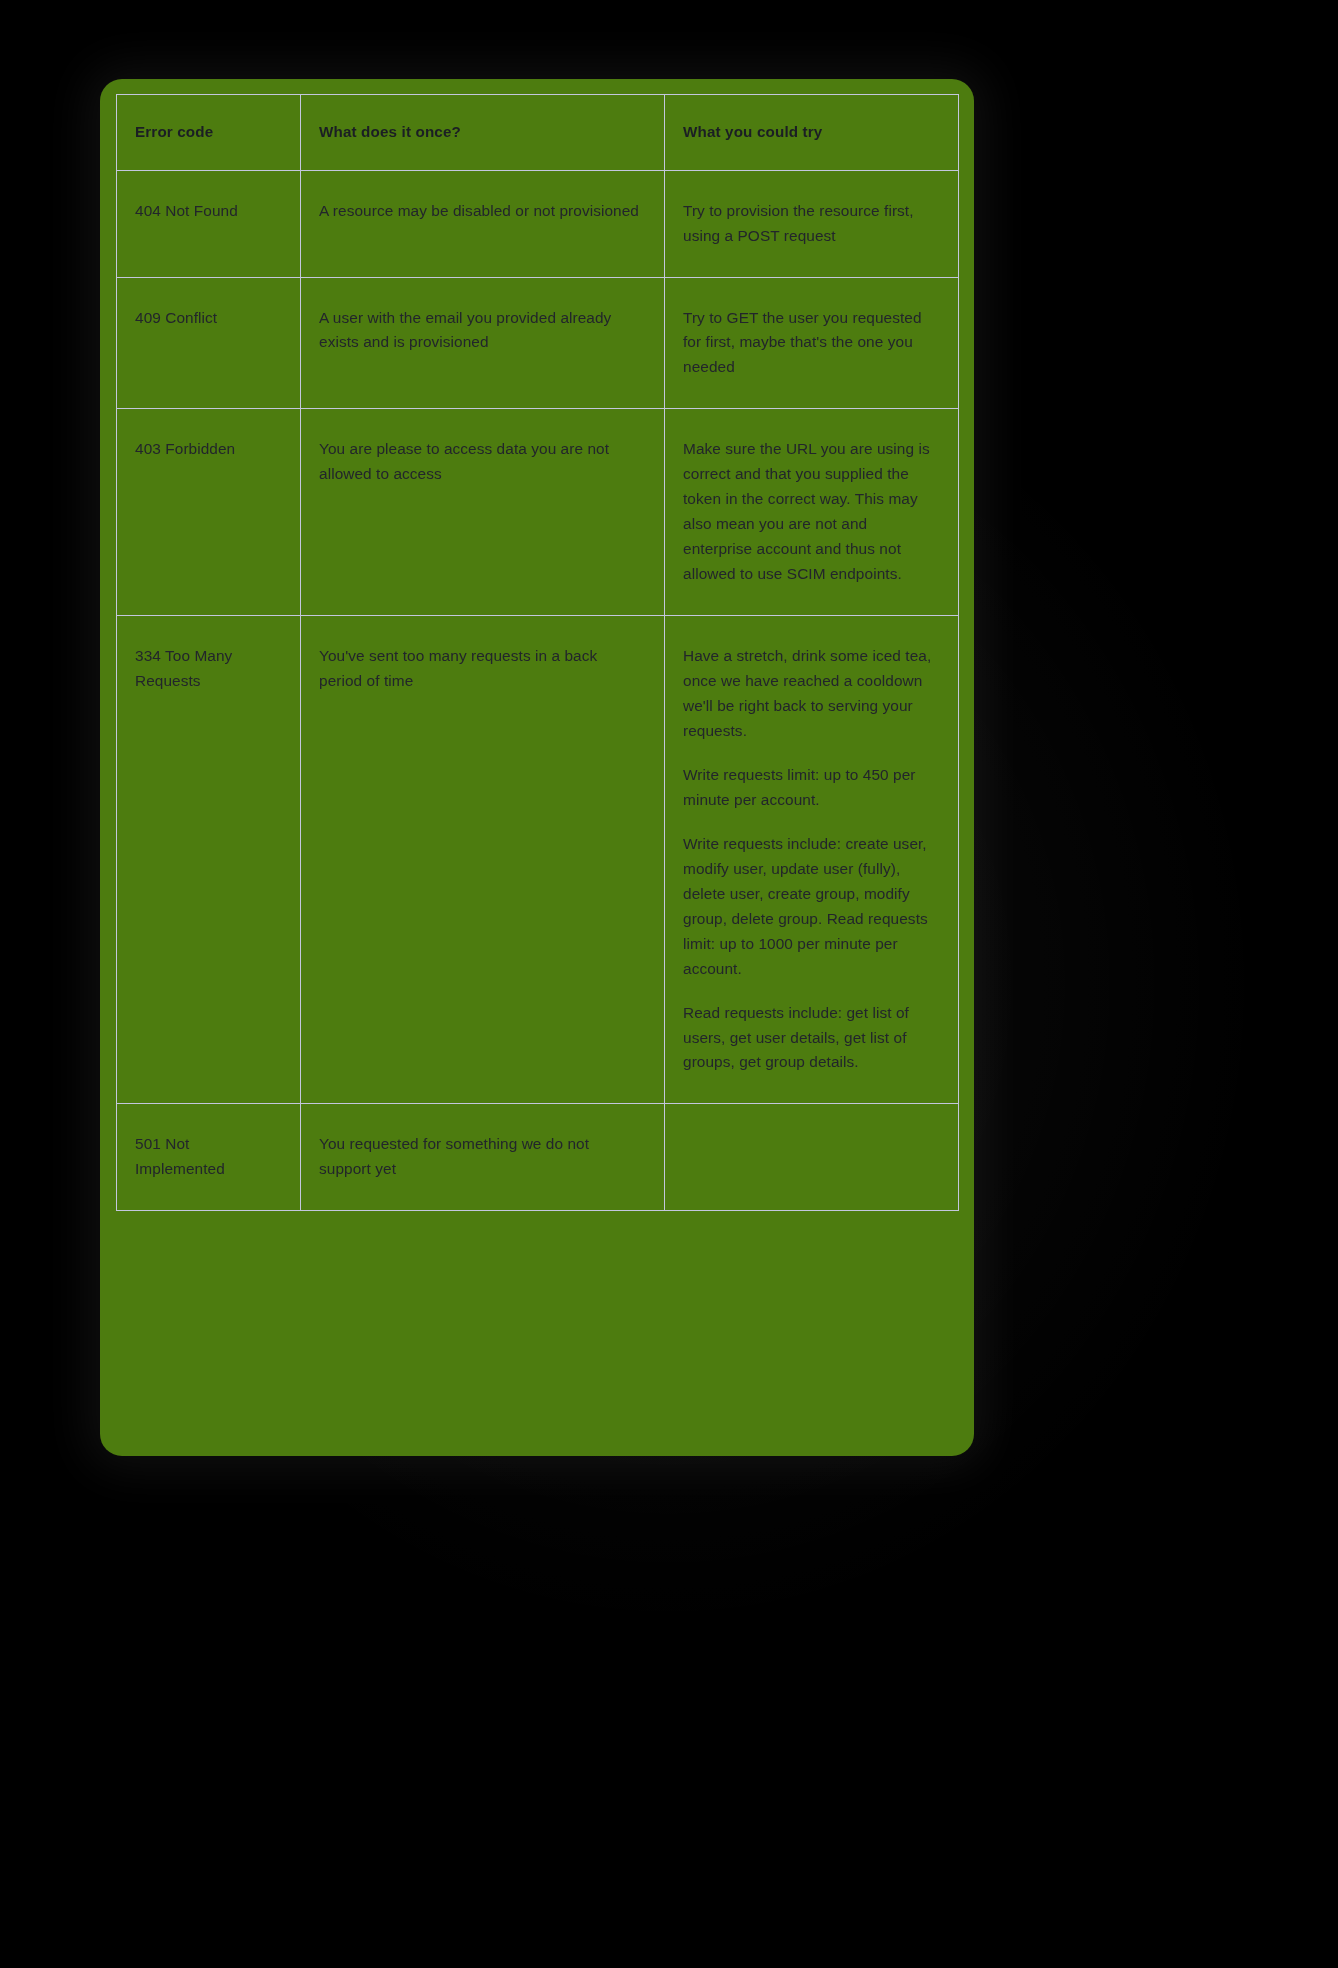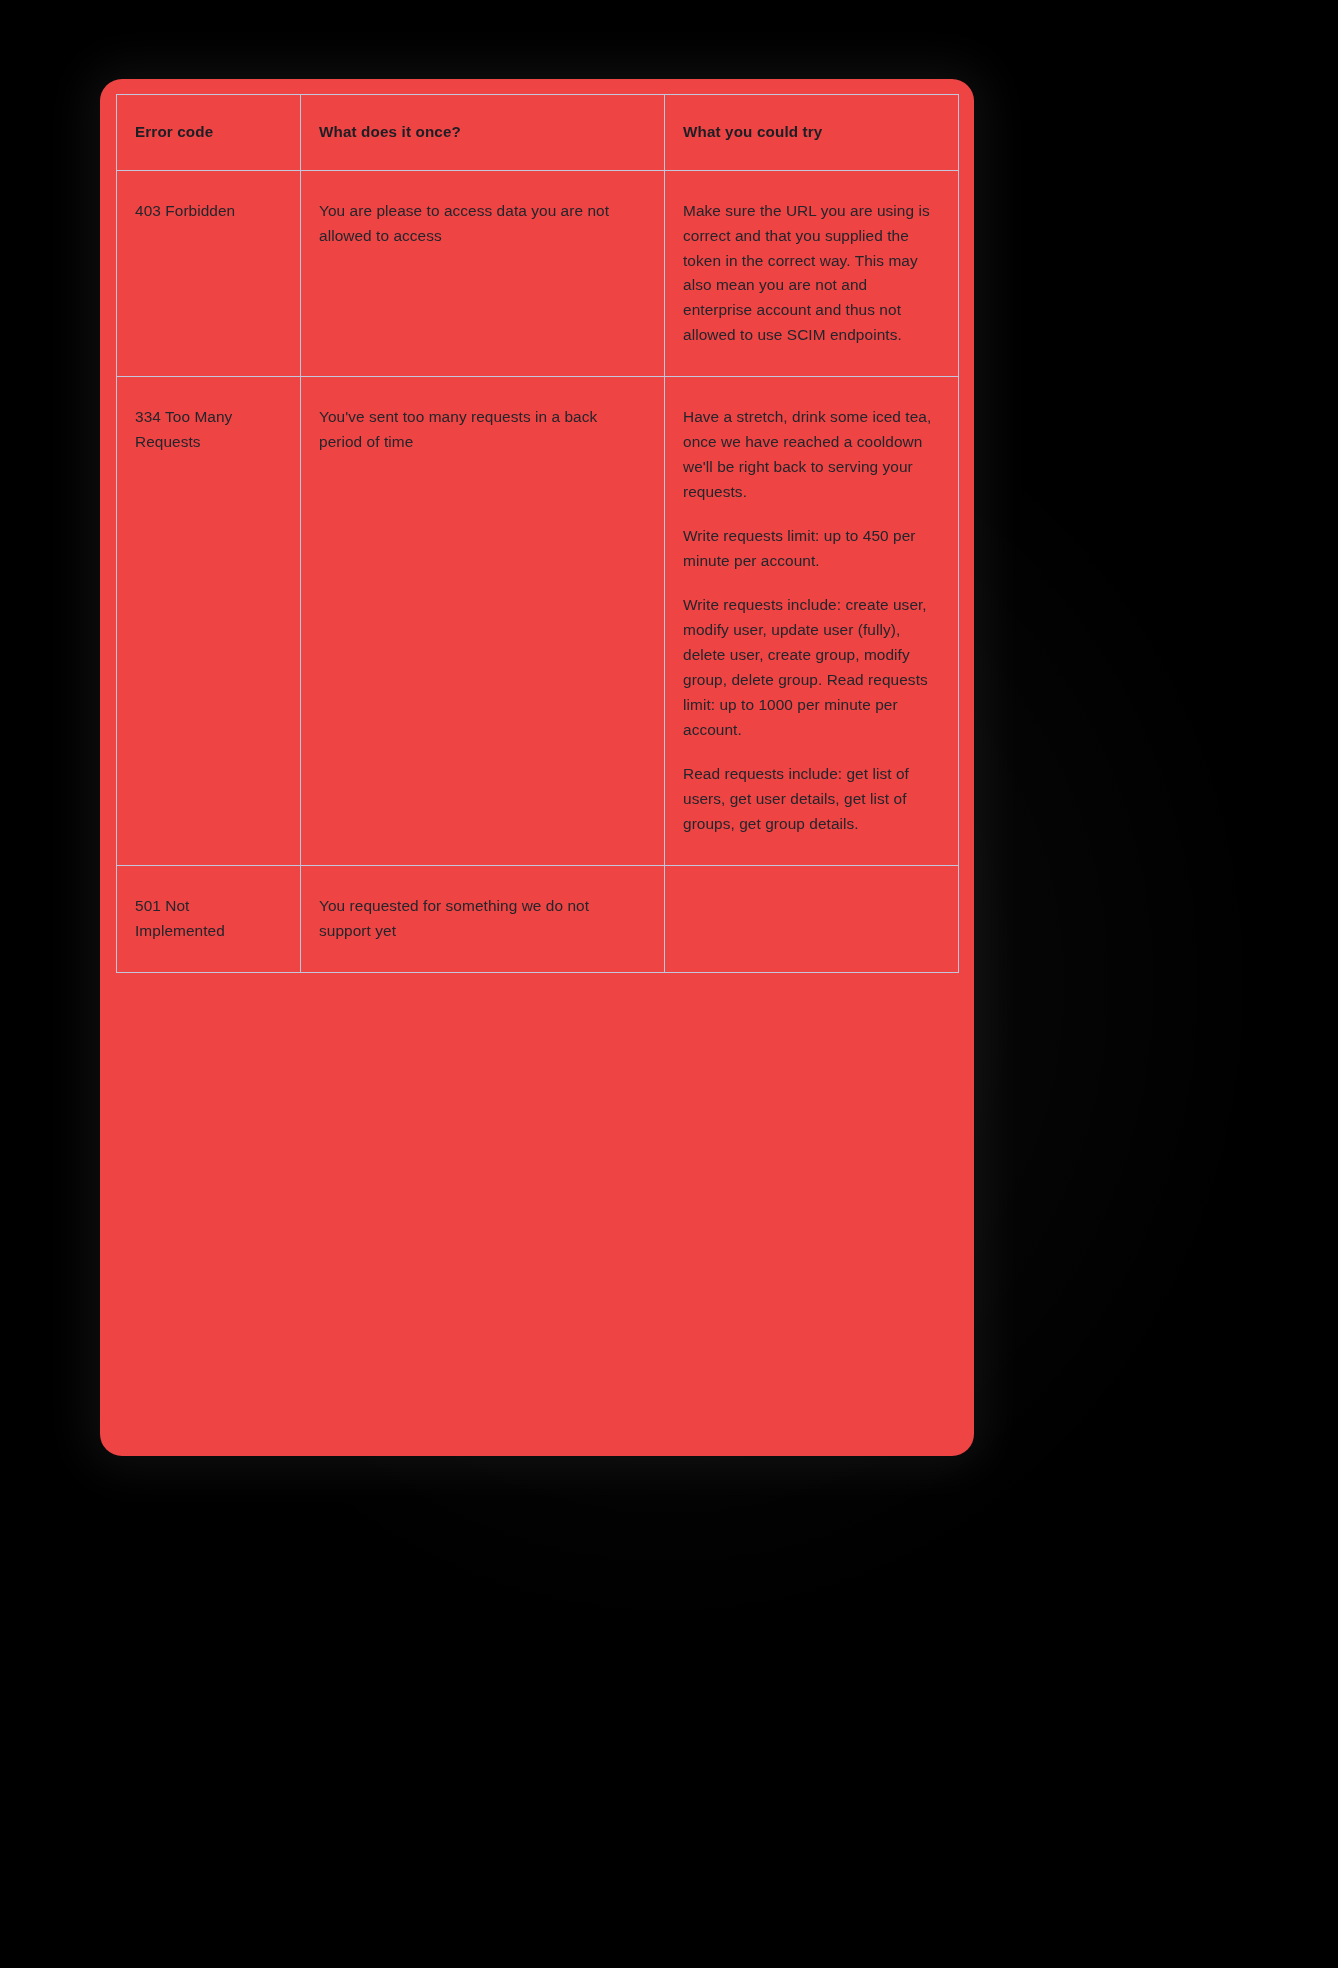--- a/index.html
+++ b/index.html
@@ -27,21 +27,21 @@
     background:
       radial-gradient(ellipse 62% 46% at 50% 50%, rgba(255,255,255,0.045) 0%, rgba(255,255,255,0.02) 45%, rgba(0,0,0,0) 72%),
       #000000;
   }
   .card {
     position: absolute;
     left: 100px;
     top: 79px;
     width: 874px;
     height: 1377px;
-    background: #ef4444;
+    background: #4d7c0f;
     border-radius: 22px;
     box-shadow: 0 0 46px 14px rgba(255,255,255,0.06);
     overflow: hidden;
   }
   .table-wrap {
     position: absolute;
     left: 16px;
     top: 15px;
     width: 842px;
   }
@@ -99,20 +99,34 @@
         </colgroup>
         <thead>
           <tr>
             <th>Error code</th>
             <th>What does it once?</th>
             <th>What you could try</th>
           </tr>
         </thead>
         <tbody>
             <tr>
+              <td class="code-cell">404 Not Found</td>
+              <td>A resource may be disabled or not provisioned</td>
+              <td>
+                <p>Try to provision the resource first, using a POST request</p>
+              </td>
+            </tr>
+            <tr>
+              <td class="code-cell">409 Conflict</td>
+              <td>A user with the email you provided already exists and is provisioned</td>
+              <td>
+                <p>Try to GET the user you requested for first, maybe that's the one you needed</p>
+              </td>
+            </tr>
+            <tr>
               <td class="code-cell">403 Forbidden</td>
               <td>You are please to access data you are not allowed to access</td>
               <td>
                 <p>Make sure the URL you are using is correct and that you supplied the token in the correct way. This may also mean you are not and enterprise account and thus not allowed to use SCIM endpoints.</p>
               </td>
             </tr>
             <tr>
               <td class="code-cell">334 Too Many Requests</td>
               <td>You've sent too many requests in a back period of time</td>
               <td>

